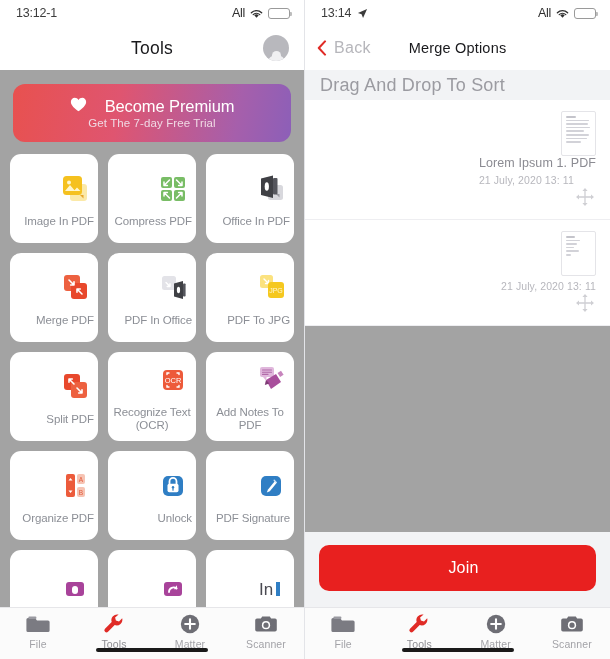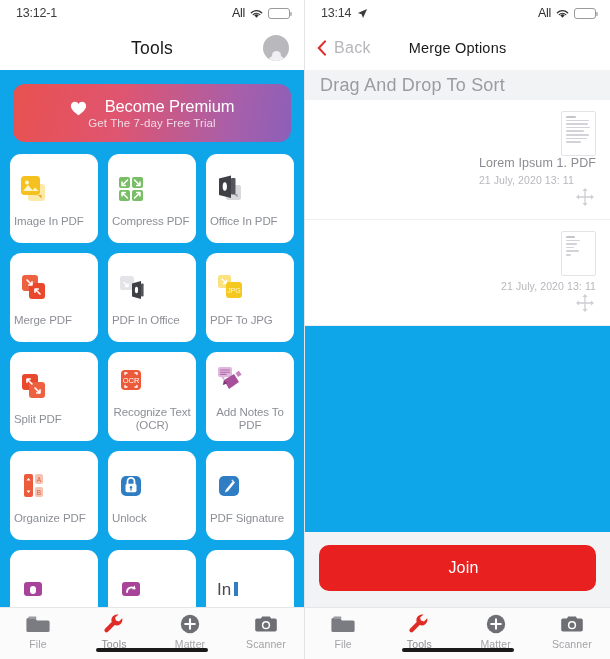--- a/index.html
+++ b/index.html
@@ -3,21 +3,21 @@
 <meta charset="utf-8">
 <style>
   * { box-sizing: border-box; margin: 0; padding: 0; }
   body {
     width: 610px; height: 659px;
     font-family: "Liberation Sans", sans-serif;
     background: #ffffff;
     overflow: hidden;
     display: flex;
   }
-  .panel { width: 305px; height: 659px; position: relative; overflow: hidden; background: #0ea5e9; }
+  .panel { width: 305px; height: 659px; position: relative; overflow: hidden; background: #a3a3a3; }
   .panel.left { border-right: 1px solid #e3e4e8; }
 
   
   .statusbar {
     height: 26px; background: #ffffff;
     display: flex; align-items: center; justify-content: space-between;
     padding: 0 14px 0 16px;
   }
   .status-time { font-size: 12.5px; color: #3c3c3c; letter-spacing: -0.2px; }
   .status-right { display: flex; align-items: center; gap: 4px; }
@@ -59,30 +59,30 @@
   .back-label { font-size: 16px; color: #b6b6bb; letter-spacing: 0.3px; }
 
   
   .scroll-area { position: absolute; top: 70px; left: 0; right: 0; bottom: 52px; overflow: hidden; }
   .premium {
     margin: 14px 13px 0 13px; height: 58px; border-radius: 12px;
     background: linear-gradient(100deg, #e8514f 0%, #df5570 38%, #a65fab 80%, #8c5fb8 100%);
     display: flex; flex-direction: column; align-items: center; justify-content: center;
     cursor: pointer;
   }
-  .premium-top { display: flex; align-items: flex-end; gap: 18px; }
+  .premium-top { display: flex; align-items: flex-start; gap: 18px; }
   .heart { width: 17px; height: 15px; display:block; }
   .premium-title { font-size: 16.5px; color: #ffffff; letter-spacing: -0.1px; }
   .premium-sub { font-size: 11.5px; color: #f0d9e4; margin-top: 1px; letter-spacing: 0.1px; }
 
   
   .grid { margin: 12px 10px 0 10px; display: grid; grid-template-columns: repeat(3, 1fr); gap: 10px; }
   .tool {
     background: #ffffff; border-radius: 11px; height: 89px;
-    display: flex; flex-direction: column; align-items: flex-start; justify-content: center;
+    display: flex; flex-direction: column; align-items: flex-end; justify-content: center;
     cursor: pointer; padding: 5px 4px;
   }
   .tool-ic { height: 38px; display: flex; align-items: center; justify-content: center; }
   .tool-label {
     margin-top: 7px; font-size: 11.5px; color: #8c8f96;
     text-align: center; line-height: 13px; letter-spacing: -0.1px;
   }
 
   
   .tabbar {

